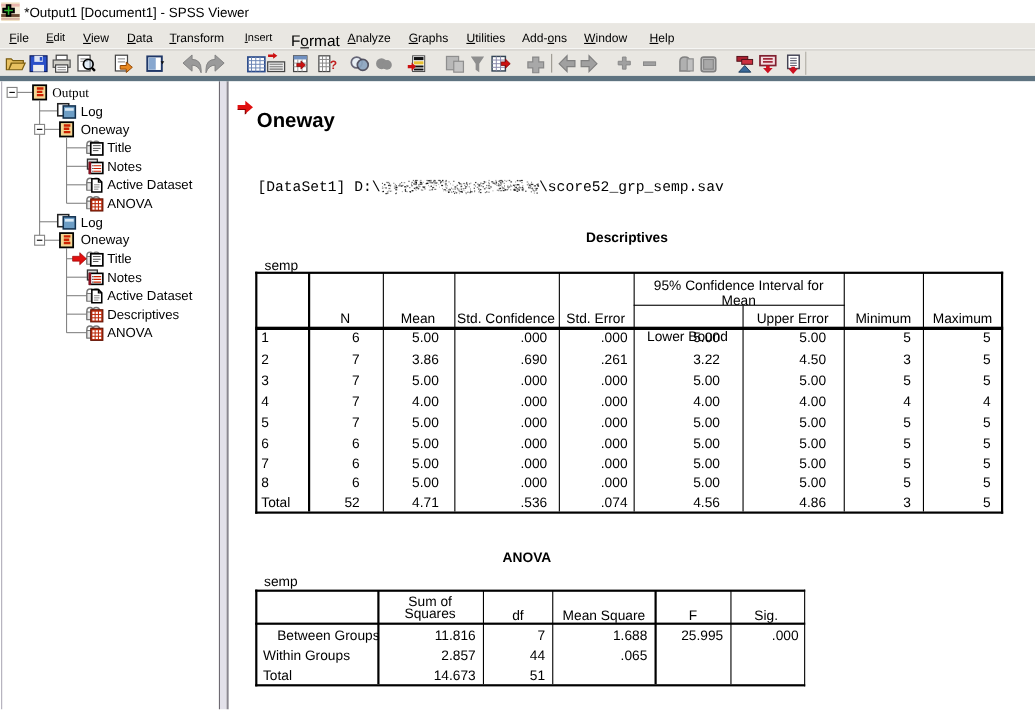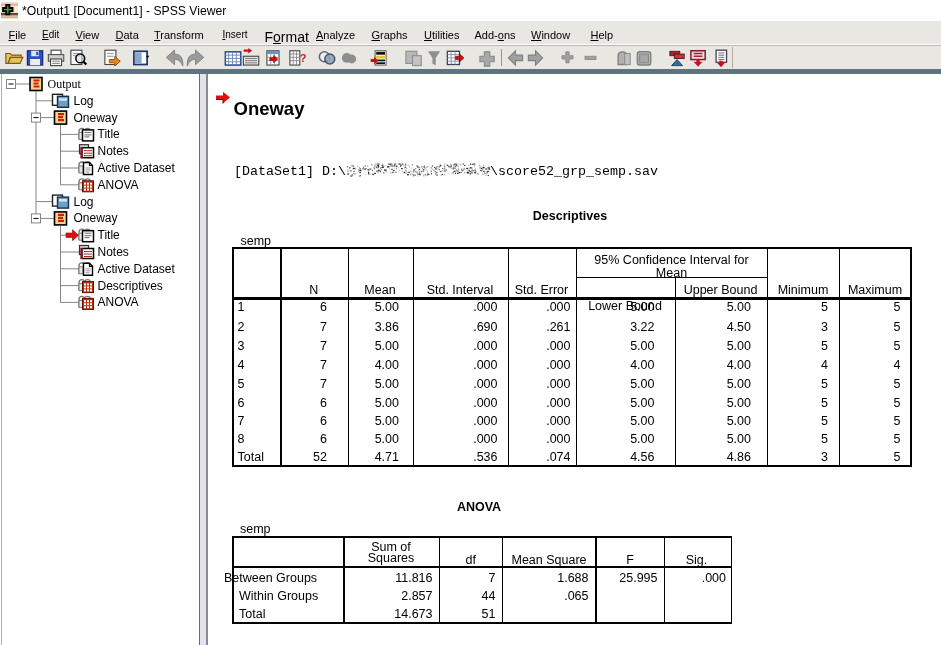--- a/index.html
+++ b/index.html
@@ -713,24 +713,24 @@
 <div class="ln" style="left:674.5px;top:277.5px;width:1.2px;height:187px;"></div>
 <div class="ln" style="left:767px;top:248px;width:1.2px;height:217px;"></div>
 <div class="ln" style="left:839px;top:248px;width:1.2px;height:217px;"></div>
 <div class="ln" style="left:575.5px;top:277.3px;width:192.5px;height:1.2px;"></div>
 <div class="ln" style="left:231.5px;top:297px;width:680px;height:2.6px;"></div>
 
 <div class="t tb" style="left:671.5px;top:252.5px;transform:translateX(-50%);">95% Confidence Interval for</div>
 <div class="t tb" style="left:671.5px;top:266px;transform:translateX(-50%);">Mean</div>
 <div class="t tb" style="left:313.8px;top:283px;transform:translateX(-50%);">N</div>
 <div class="t tb" style="left:380px;top:283px;transform:translateX(-50%);">Mean</div>
-<div class="t tb" style="left:460px;top:283px;transform:translateX(-50%);">Std. Interval</div>
+<div class="t tb" style="left:460px;top:283px;transform:translateX(-50%);">Std. Confidence</div>
 <div class="t tb" style="left:541.5px;top:283px;transform:translateX(-50%);">Std. Error</div>
 <div class="t tb" style="left:625px;top:299px;transform:translateX(-50%);">Lower Bound</div>
-<div class="t tb" style="left:720.5px;top:283px;transform:translateX(-50%);">Upper Bound</div>
+<div class="t tb" style="left:720.5px;top:283px;transform:translateX(-50%);">Upper Error</div>
 <div class="t tb" style="left:803px;top:283px;transform:translateX(-50%);">Minimum</div>
 <div class="t tb" style="left:875px;top:283px;transform:translateX(-50%);">Maximum</div>
 
 <div id="desc-rows">
     <div class="t tb" style="left:237.5px;top:300.0px;">1</div>
     <div class="t tb" style="right:614px;top:300.0px;">6</div>
     <div class="t tb" style="right:542px;top:300.0px;">5.00</div>
     <div class="t tb" style="right:443.5px;top:300.0px;">.000</div>
     <div class="t tb" style="right:370.5px;top:300.0px;">.000</div>
     <div class="t tb" style="right:286.5px;top:300.0px;">5.00</div>
@@ -826,21 +826,21 @@
 <div class="ln" style="left:232px;top:565.8px;width:500px;height:2.2px;"></div>
 
 <div class="t tb" style="left:391px;top:540px;transform:translateX(-50%);">Sum of</div>
 <div class="t tb" style="left:391px;top:550.5px;transform:translateX(-50%);">Squares</div>
 <div class="t tb" style="left:470.8px;top:552.5px;transform:translateX(-50%);">df</div>
 <div class="t tb" style="left:549px;top:552.5px;transform:translateX(-50%);">Mean Square</div>
 <div class="t tb" style="left:630px;top:552.5px;transform:translateX(-50%);">F</div>
 <div class="t tb" style="left:696.5px;top:552.5px;transform:translateX(-50%);">Sig.</div>
 
 <div id="anova-rows">
-    <div class="t tb" style="left:224px;top:571.2px;">Between Groups</div>
+    <div class="t tb" style="left:252px;top:571.2px;">Between Groups</div>
     <div class="t tb" style="right:508.5px;top:571.2px;">11.816</div>
     <div class="t tb" style="right:445.5px;top:571.2px;">7</div>
     <div class="t tb" style="right:352.5px;top:571.2px;">1.688</div>
     <div class="t tb" style="right:283.5px;top:571.2px;">25.995</div>
     <div class="t tb" style="right:215px;top:571.2px;">.000</div>
     <div class="t tb" style="left:239px;top:589.0px;">Within Groups</div>
     <div class="t tb" style="right:508.5px;top:589.0px;">2.857</div>
     <div class="t tb" style="right:445.5px;top:589.0px;">44</div>
     <div class="t tb" style="right:352.5px;top:589.0px;">.065</div>
     <div class="t tb" style="left:239px;top:606.9px;">Total</div>

